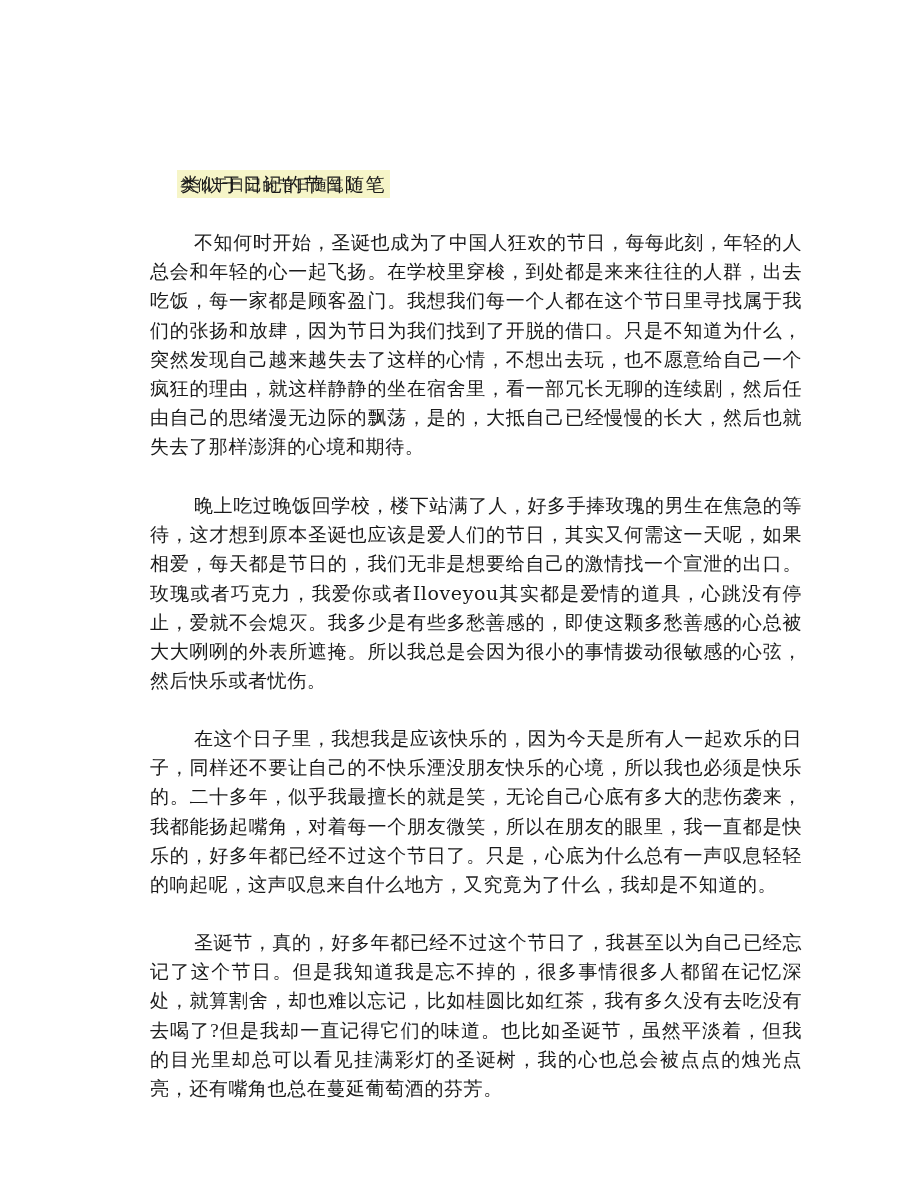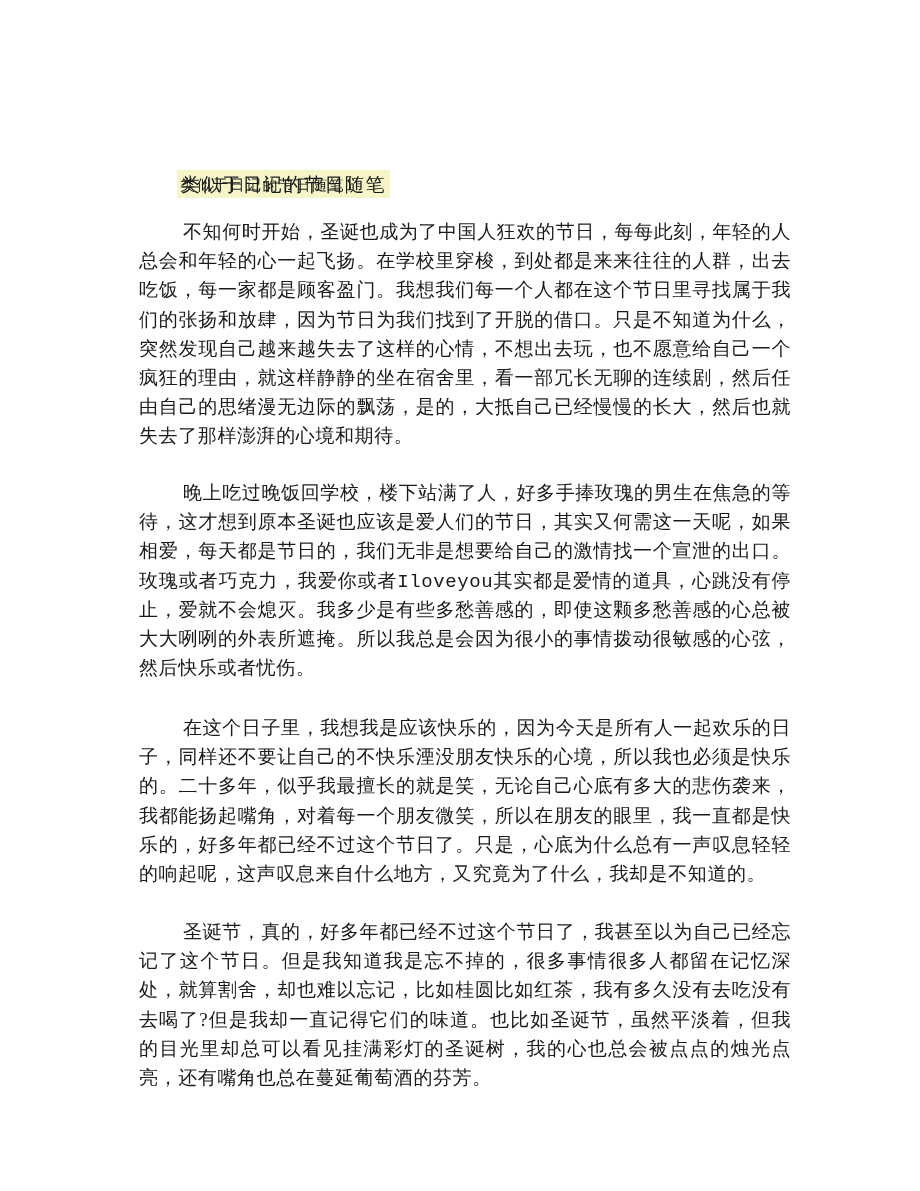--- a/index.html
+++ b/index.html
@@ -2,23 +2,23 @@
 <html><head>
 <meta charset="utf-8">
 <style>
   html, body { margin:0; padding:0; background:#ffffff; }
   body { width:920px; height:1191px; position:relative; overflow:hidden;
          font-family: "DejaVu Serif", "Liberation Serif", serif; color:#1a1a1a; }
   .title { position:absolute; left:177px; top:127px; height:28px; padding:0 4px;
            background:#f6f5c8; font-size:19px; line-height:28px; letter-spacing:1.5px; white-space:nowrap;margin-top:43px; }
   .subtitle { position:absolute; left:180px; top:171px; font-size:15px; line-height:28px; letter-spacing:1.5px; white-space:nowrap; }
   .para { position:absolute; left:135px; width:652px; font-size:19px; line-height:29.2px;
-          text-indent:44px; text-align:justify; letter-spacing:0.6px; margin:4px; }
+          text-indent:44px; text-align:justify; letter-spacing:0.6px; margin:15px; }
   #p1 { top:213px; }
-  #p2 { top:476px;font-family:Liberation Mono, monospace; }
+  #p2 { top:476px; }
   #p3 { top:709px; }
   #p4 { top:913px;font-family:Liberation Serif, serif; }
 </style>
 </head>
 <body>
 
 <div>
   <div class="title">类似于日记的节日随笔</div>
   <div class="subtitle">类似于日记的节日随笔1</div>
   <p class="para" id="p1">不知何时开始，圣诞也成为了中国人狂欢的节日，每每此刻，年轻的人总会和年轻的心一起飞扬。在学校里穿梭，到处都是来来往往的人群，出去吃饭，每一家都是顾客盈门。我想我们每一个人都在这个节日里寻找属于我们的张扬和放肆，因为节日为我们找到了开脱的借口。只是不知道为什么，突然发现自己越来越失去了这样的心情，不想出去玩，也不愿意给自己一个疯狂的理由，就这样静静的坐在宿舍里，看一部冗长无聊的连续剧，然后任由自己的思绪漫无边际的飘荡，是的，大抵自己已经慢慢的长大，然后也就失去了那样澎湃的心境和期待。</p>

